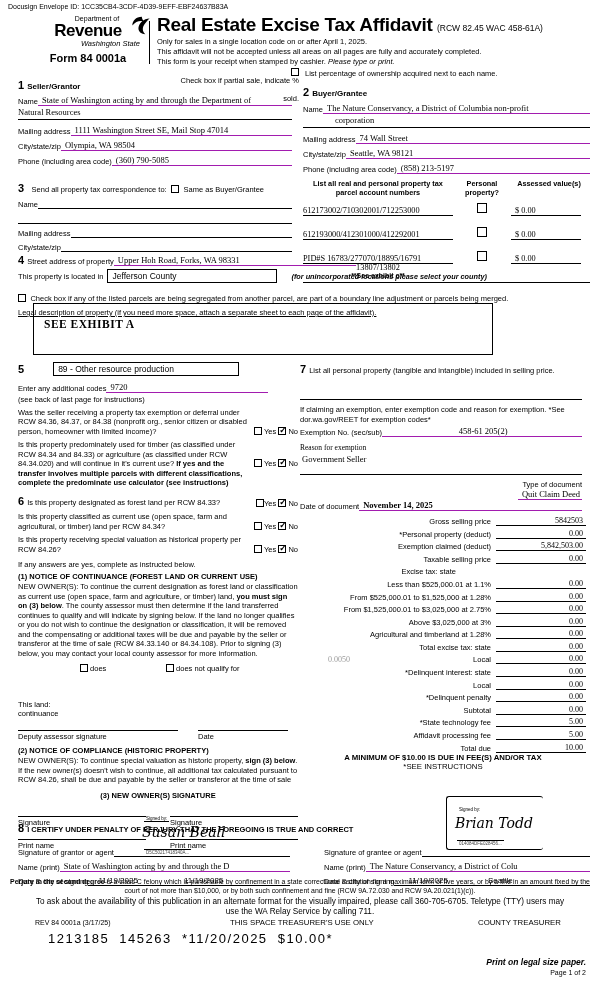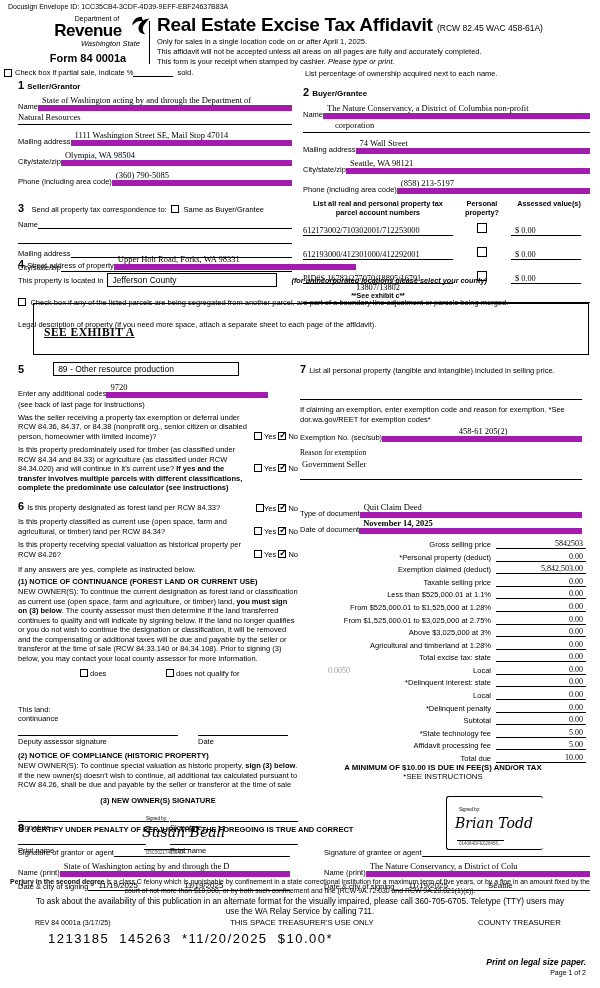--- a/index.html
+++ b/index.html
@@ -8,21 +8,21 @@
   #page { position:relative; width:600px; height:988px; background:#fff; overflow:hidden; }
   .abs { position:absolute; }
   .lbl { font-size:7.5px; }
   .sm  { font-size:7px; }
   .b { font-weight:bold; }
   .i { font-style:italic; }
   .serif { font-family:"Liberation Serif", serif; }
   .secnum { font-weight:bold; font-size:11px; margin-right:3px; }
   .sectitle { font-weight:bold; font-size:8px; }
   .frow { display:flex; align-items:flex-end; font-size:7.5px; }
-  .fill { flex:1; border-bottom:6px solid #a21caf; font-family:"Liberation Serif", serif; font-size:8.5px; padding:0 2px 0 4px; min-height:9px; }
+  .fill { flex:1; border-bottom:1px solid #a21caf; font-family:"Liberation Serif", serif; font-size:8.5px; padding:0 2px 0 4px; min-height:9px; }
   .nofill { border-bottom:1px solid #000; flex:1; min-height:9px; }
   .thick { border-bottom:1.6px solid #000; }
   .cb { display:inline-block; width:8px; height:8px; border:1px solid #000; position:relative; vertical-align:-1px; background:#fff; }
   .cb.checked::after { content:"✓"; position:absolute; left:0px; top:-3px; font-size:9px; font-weight:bold; }
   .yn { white-space:nowrap; font-size:7.5px; }
   .selbox { border:1px solid #000; font-size:8.5px; padding:1px 4px; background:#fff; }
   .qrow { display:flex; justify-content:space-between; margin-top:4px; }
   .qtext { width:228px; font-size:7.5px; line-height:1.26; }
   .trow { display:flex; align-items:flex-end; height:12.6px; font-size:7.5px; }
   .tlabel { flex:1; text-align:right; padding-right:5px; }
@@ -61,21 +61,21 @@
   <div class="abs" style="left:157px; top:15px; width:436px;">
     <div style="line-height:1;">
       <span class="b" style="font-size:19px; letter-spacing:-0.3px;">Real Estate Excise Tax Affidavit</span>
       <span style="font-size:8.5px;">(RCW 82.45 WAC 458-61A)</span>
     </div>
     <div class="lbl" style="margin-top:3px;">Only for sales in a single location code on or after April 1, 2025.</div>
     <div class="lbl" style="margin-top:1px;">This affidavit will not be accepted unless all areas on all pages are fully and accurately completed.</div>
     <div class="lbl" style="margin-top:1px;"><span>This form is your receipt when stamped by cashier. </span><span class="i">Please type or print.</span></div>
   </div>
 
-  <div class="abs frow" style="left:4px; top:68px; width:270px;">
+  <div class="abs frow" style="left:29px; top:68px; width:270px;flex-direction:column;">
     <span class="cb"></span>
     <span class="lbl" style="margin-left:3px;">Check box if partial sale, indicate %</span>
     <span class="nofill" style="max-width:40px;"></span>
     <span class="lbl" style="margin-left:4px;">sold.</span>
   </div>
   <div class="abs lbl" style="left:305px; top:69px;">List percentage of ownership acquired next to each name.</div>
 
   <div class="abs" style="left:18px; top:75px; width:274px;">
     <div><span class="secnum">1</span><span class="sectitle">Seller/Grantor</span></div>
     <div class="frow" style="margin-top:2px;">
@@ -173,24 +173,24 @@
     </div>
     <div style="display:flex; align-items:center; margin-top:3px;">
       <span class="lbl">This property is located in</span>
       <span class="selbox" style="width:170px; margin-left:4px;">Jefferson County</span>
       <span class="b i" style="font-size:7.3px; margin-left:14px;">(for unincorporated locations please select your county)</span>
     </div>
     <div style="margin-top:4px;">
       <span class="cb"></span>
       <span class="lbl">Check box if any of the listed parcels are being segregated from another parcel, are part of a boundary line adjustment or parcels being merged.</span>
     </div>
-    <div class="lbl" style="margin-top:11px;">Legal description of property (if you need more space, attach a separate sheet to each page of the affidavit).</div>
-  </div>
-
-  <div class="abs" style="left:33px; top:303px; width:556px; height:52px; border:1.6px solid #000; padding:18px 10px;text-decoration:underline;">
+    <div class="lbl" style="margin-top:3px;text-decoration:underline;">Legal description of property (if you need more space, attach a separate sheet to each page of the affidavit).</div>
+  </div>
+
+  <div class="abs" style="left:33px; top:303px; width:460px; height:52px; border:1.6px solid #000; padding:10px 10px;">
     <span class="serif b" style="font-size:11.5px; letter-spacing:0.5px;">SEE EXHIBIT A</span>
   </div>
 
   <div class="abs" style="left:18px; top:362px; width:280px;">
     <div style="display:flex; align-items:center;">
       <span class="secnum">5</span>
       <span class="selbox" style="width:186px; margin-left:26px;">89 - Other resource production</span>
     </div>
     <div class="frow" style="margin-top:6px; width:250px;">
       <span>Enter any additional codes</span>
@@ -281,21 +281,21 @@
 
     <div style="font-size:7.5px; line-height:1.3; margin-top:5px; width:272px;">If claiming an exemption, enter exemption code and reason for exemption. *See dor.wa.gov/REET for exemption codes*</div>
     <div class="frow" style="margin-top:2px; width:282px;">
       <span>Exemption No. (sec/sub)</span>
       <span class="fill" style="text-align:center;">458-61 205(2)</span>
     </div>
     <div class="lbl" style="margin-top:6px;font-family:Liberation Serif, serif;">Reason for exemption</div>
     <div class="serif" style="font-size:8.5px; margin-top:2px; margin-left:2px;">Government Seller</div>
     <div class="thick" style="margin-top:10px; width:282px;"></div>
 
-    <div class="frow" style="margin-top:22px; width:282px;">
+    <div class="frow" style="margin-top:5px; width:282px;flex-direction:column;">
       <span>Type of document</span>
       <span class="fill">Quit Claim Deed</span>
     </div>
     <div class="frow" style="width:282px;">
       <span>Date of document</span>
       <span class="fill b">November 14, 2025</span>
     </div>
 
     <div style="margin-top:2px; width:286px;">
       <div class="trow">
@@ -306,20 +306,24 @@
           <span class="tlabel">*Personal property (deduct)</span>
           <span class="tval">0.00</span>
         </div>
       <div class="trow">
           <span class="tlabel">Exemption claimed (deduct)</span>
           <span class="tval">5,842,503.00</span>
         </div>
       <div class="trow">
           <span class="tlabel">Taxable selling price</span>
           <span class="tval">0.00</span>
+        </div>
+      <div class="trow">
+          <span class="tlabel" style="padding-right:40px;">Excise tax: state</span>
+          <span class="tval hdr"></span>
         </div>
       <div class="trow">
           <span class="tlabel">Less than $525,000.01 at 1.1%</span>
           <span class="tval">0.00</span>
         </div>
       <div class="trow">
           <span class="tlabel">From $525,000.01 to $1,525,000 at 1.28%</span>
           <span class="tval">0.00</span>
         </div>
       <div class="trow">

